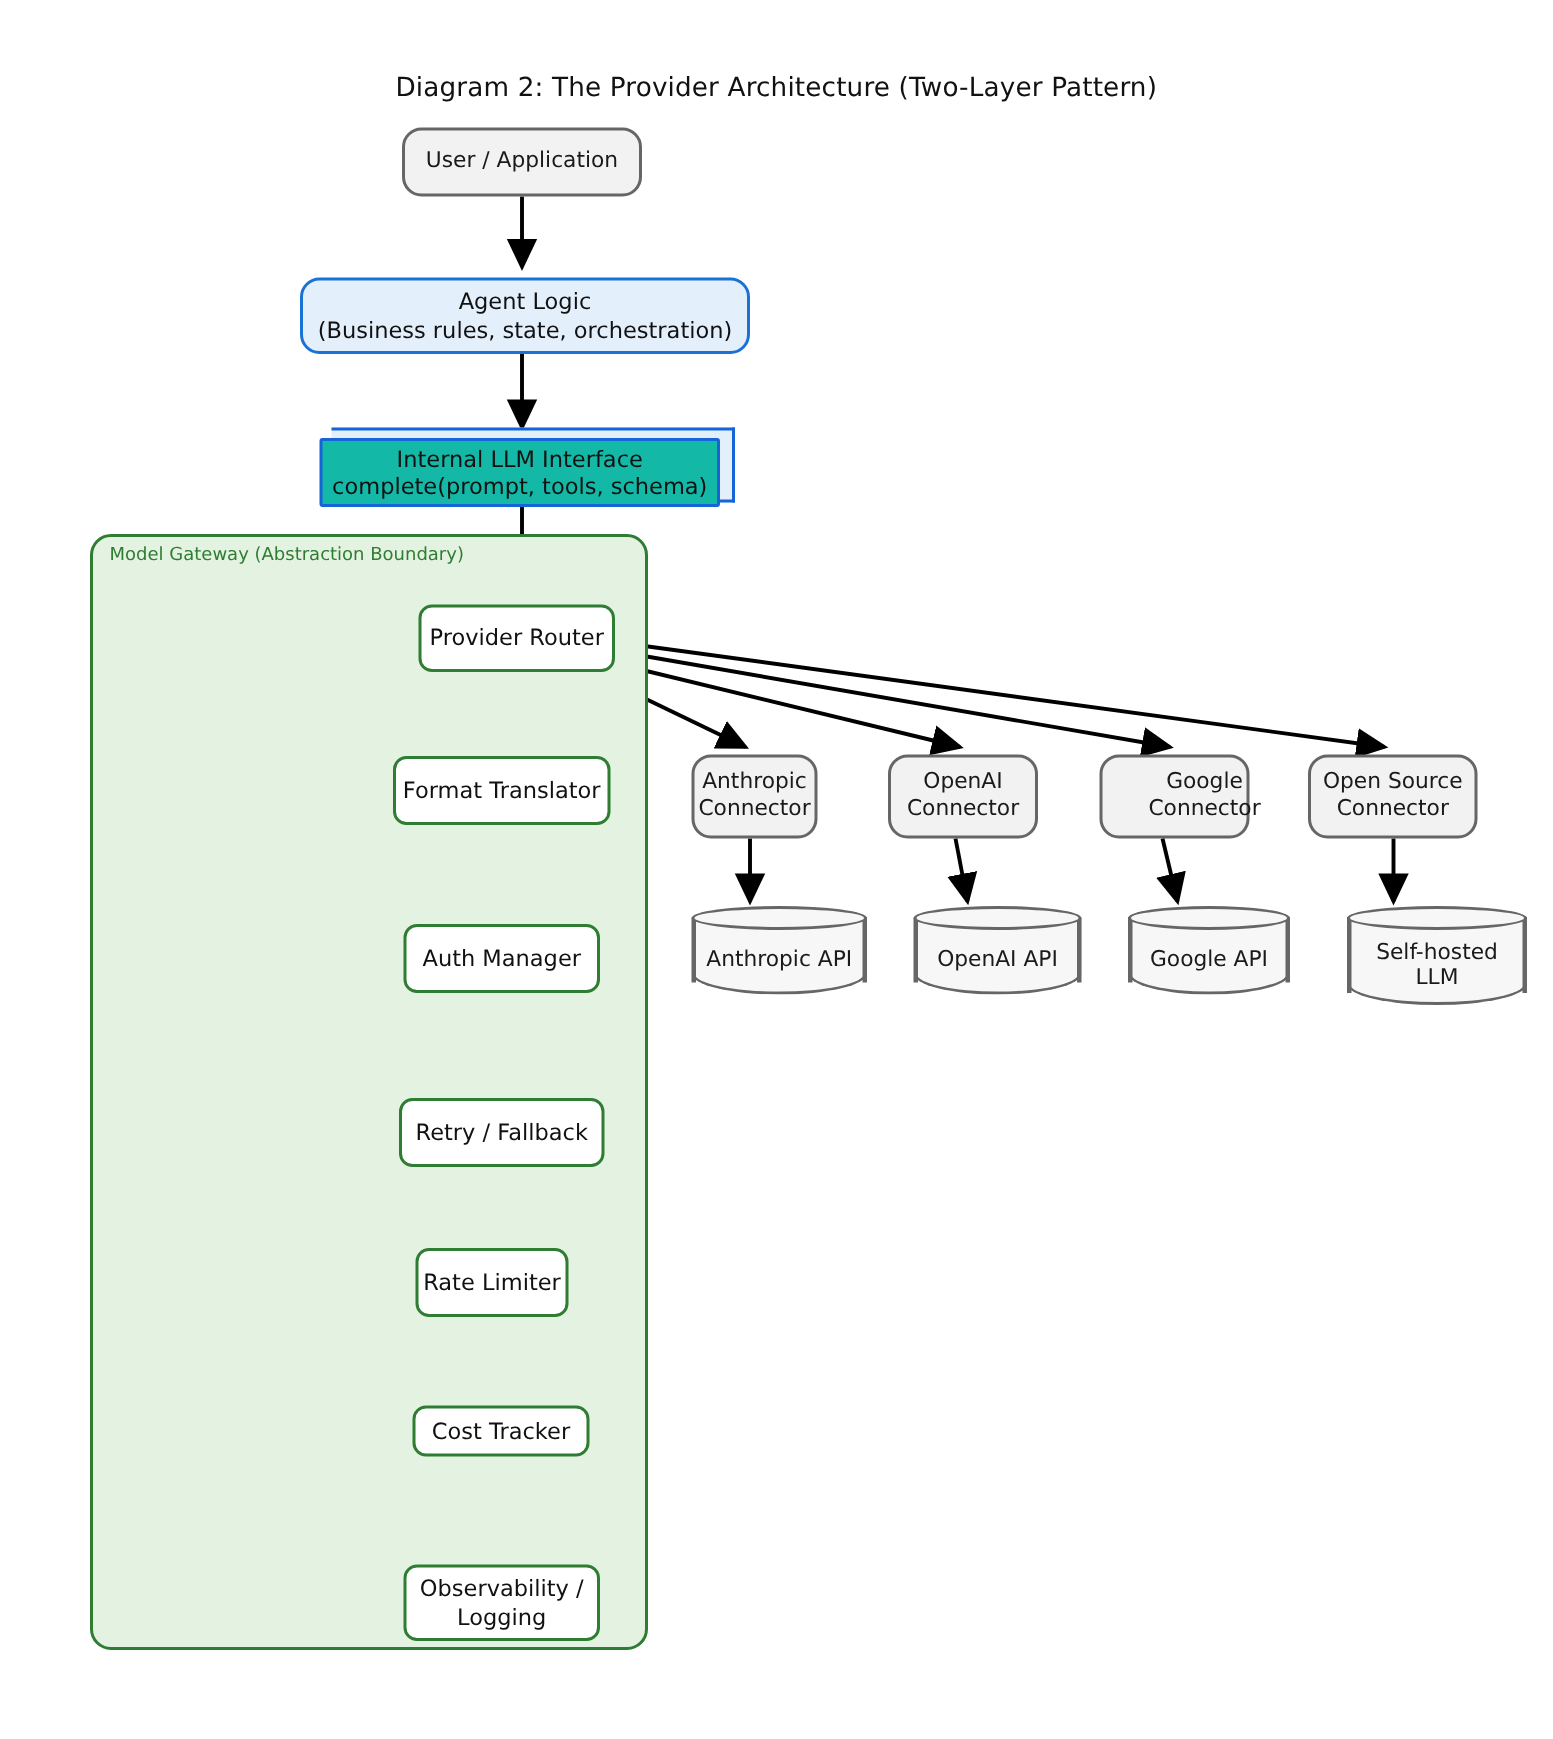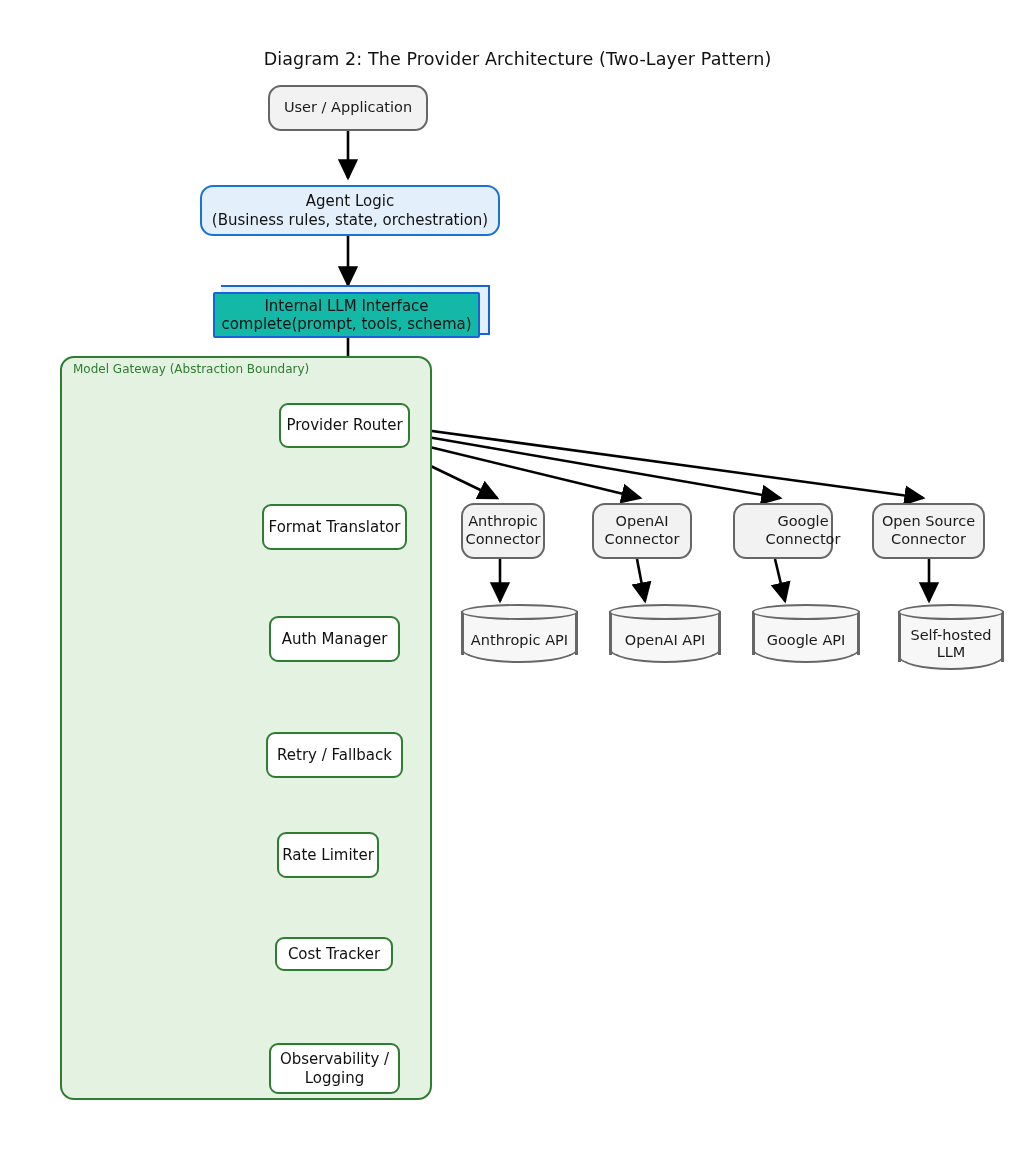--- a/index.html
+++ b/index.html
@@ -295,21 +295,21 @@
   </div>
 
   <div class="cyl" style="left:732px; top:604px; width:108px; height:59px;">
     <div class="cyl-body"></div>
     <div class="cyl-side-l"></div>
     <div class="cyl-side-r"></div>
     <div class="cyl-top"></div>
     <div class="cyl-label">Google API</div>
   </div>
 
-  <div class="cyl" style="left:878px; top:604px; width:106px; height:66px;">
+  <div class="cyl" style="left:878px; top:604px; width:120px; height:66px;">
     <div class="cyl-body"></div>
     <div class="cyl-side-l"></div>
     <div class="cyl-side-r"></div>
     <div class="cyl-top"></div>
     <div class="cyl-label">Self-hosted
 LLM</div>
   </div>
 
 </div>
 

